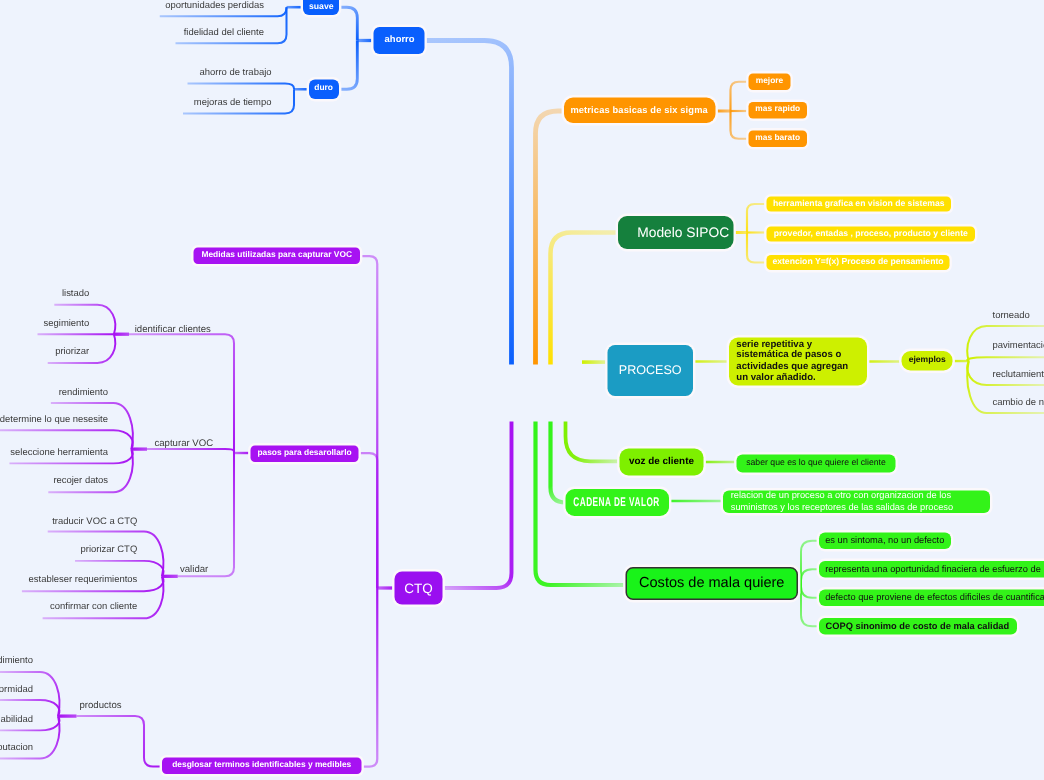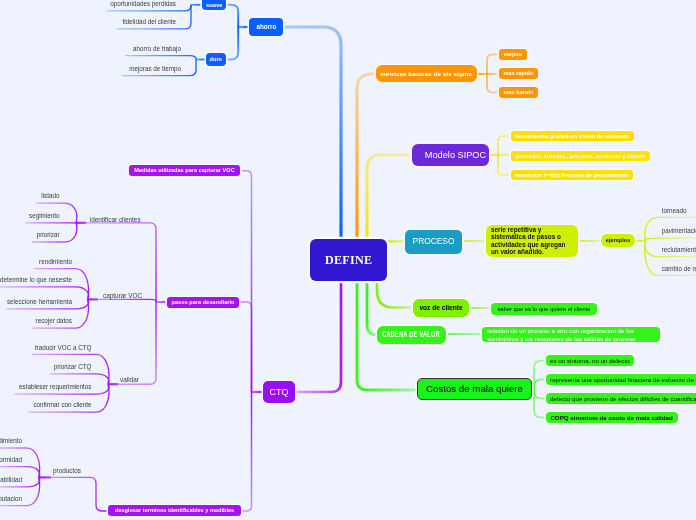--- a/index.html
+++ b/index.html
@@ -12,21 +12,21 @@
         justify-content:center;text-align:center;border-radius:5px;
         line-height:1.18;white-space:nowrap;
         box-shadow:0 0 0 1.6px #fbf8fb;}
   .leaf{position:absolute;white-space:nowrap;color:#3a3a3a;line-height:1;}
   .root{background:#3118d0;color:#fff;font-family:"Liberation Serif",serif;
         font-weight:bold;border-radius:6px;box-shadow:0 0 0 2.2px #fcfafc;}
   .root>span{display:inline-block;transform:scaleX(0.96);transform-origin:center;}
   .n-blue{background:#0a5ffd;color:#fff;font-weight:bold;border-radius:4px;}
   .n-orange{background:#ff9500;color:#fff;font-weight:bold;border-radius:6px;}
   .n-orange2{background:#ff9500;color:#fff;font-weight:bold;border-radius:3px;}
-  .n-yellow{background:#6d28d9;color:#fff;border-radius:6px;padding-left:10px;}
+  .n-yellow{background:#15803d;color:#fff;border-radius:6px;padding-left:10px;}
   .n-yellow2{background:#ffe000;color:#fff;font-weight:bold;border-radius:3px;}
   .n-teal{background:#1b9cc4;color:#fff;border-radius:5px;}
   .n-lime{background:#cdf000;color:#111;font-weight:bold;border-radius:6px;}
   .n-voz{background:#7ef000;color:#000;font-weight:bold;border-radius:6px;}
   .n-green{background:#33f319;color:#fff;font-weight:bold;border-radius:6px;}
   .n-green>span{display:inline-block;transform:scaleX(0.655);transform-origin:center;}
   .n-green2{background:#33f319;color:#111;border-radius:4px;}
   .n-costos{background:#19f319;color:#000;border:1.5px solid #333;border-radius:5px;}
   .n-purple{background:#9a0ff0;color:#fff;border-radius:5px;}
   .n-purple2{background:#a712f2;color:#fff;font-weight:bold;border-radius:3px;}
@@ -375,23 +375,20 @@
       <path d="M108 384.2 C111 397.08 106.56 412.2 96 412.2 L28.4 412.2" stroke="url(#g60)" stroke-width="1.3"></path>
       <path d="M108 384.2 L118.5 384.2" stroke="url(#g61)" stroke-width="2.2"></path>
       <path d="M108 511 L102 511 Q96 511 96 505 L96 483.4 Q96 477.4 90 477.4 L51 477.4" stroke="url(#g62)" stroke-width="1.35"></path>
       <path d="M38.7 477.4 C41.7 463.876 37.26 448 26.7 448 L0 448" stroke="url(#g63)" stroke-width="1.3"></path>
       <path d="M38.7 477.4 C41.7 472.478 37.26 466.7 26.7 466.7 L0 466.7" stroke="url(#g64)" stroke-width="1.3"></path>
       <path d="M38.7 477.4 C41.7 481.77 37.26 486.9 26.7 486.9 L0 486.9" stroke="url(#g65)" stroke-width="1.3"></path>
       <path d="M38.7 477.4 C41.7 490.372 37.26 505.6 26.7 505.6 L0 505.6" stroke="url(#g66)" stroke-width="1.3"></path>
       <path d="M38.7 477.4 L51 477.4" stroke="url(#g67)" stroke-width="2.2"></path>
     </g>
   </svg>
-  <div class="node root" style="left:310px;top:239px;width:77px;height:42px;font-size:12.6px;letter-spacing:0.3px;">
-    <span>DEFINE</span>
-    </div>
   <div class="node n-blue" style="left:249.4px;top:17.9px;width:34px;height:17.9px;font-size:6.3px;">
     <span>ahorro</span>
     </div>
   <div class="node n-blue" style="left:202.2px;top:-8.4px;width:24px;height:18.2px;font-size:5.8px;align-items:flex-end;padding-bottom:1.2px;">
     <span>suave</span>
     </div>
   <div class="node n-blue" style="left:205.7px;top:53.4px;width:20.2px;height:12.3px;font-size:5.6px;">
     <span>duro</span>
     </div>
   <div class="node n-orange" style="left:375.6px;top:64.9px;width:101px;height:16.9px;font-size:6.2px;letter-spacing:0.1px;">
@@ -411,21 +408,21 @@
     </div>
   <div class="node n-yellow2" style="left:511px;top:131px;width:123px;height:10px;font-size:5.75px;">
     <span>herramienta grafica en vision de sistemas</span>
     </div>
   <div class="node n-yellow2" style="left:511px;top:151px;width:139px;height:10px;font-size:5.75px;">
     <span>provedor, entadas , proceso, producto y cliente</span>
     </div>
   <div class="node n-yellow2" style="left:511px;top:170px;width:122px;height:10px;font-size:5.75px;">
     <span>extencion Y=f(x) Proceso de pensamiento</span>
     </div>
-  <div class="node n-teal" style="left:405px;top:230px;width:57px;height:24px;font-size:8.4px;">
+  <div class="node n-teal" style="left:405px;top:230px;width:57px;height:34px;font-size:8.4px;">
     <span>PROCESO</span>
     </div>
   <div class="node n-lime" style="left:486.4px;top:224.9px;width:91.9px;height:31.8px;font-size:6.4px;white-space:normal;justify-content:flex-start;text-align:left;padding:0 4.5px;line-height:7.4px;">
     <span>serie repetitiva y sistemática de pasos o actividades que agregan un valor añadido.</span>
     </div>
   <div class="node n-lime" style="left:601px;top:233.9px;width:34.3px;height:12.9px;font-size:5.7px;">
     <span>ejemplos</span>
     </div>
   <div class="node n-voz" style="left:413px;top:299px;width:56px;height:18px;font-size:6.6px;">
     <span>voz de cliente</span>

